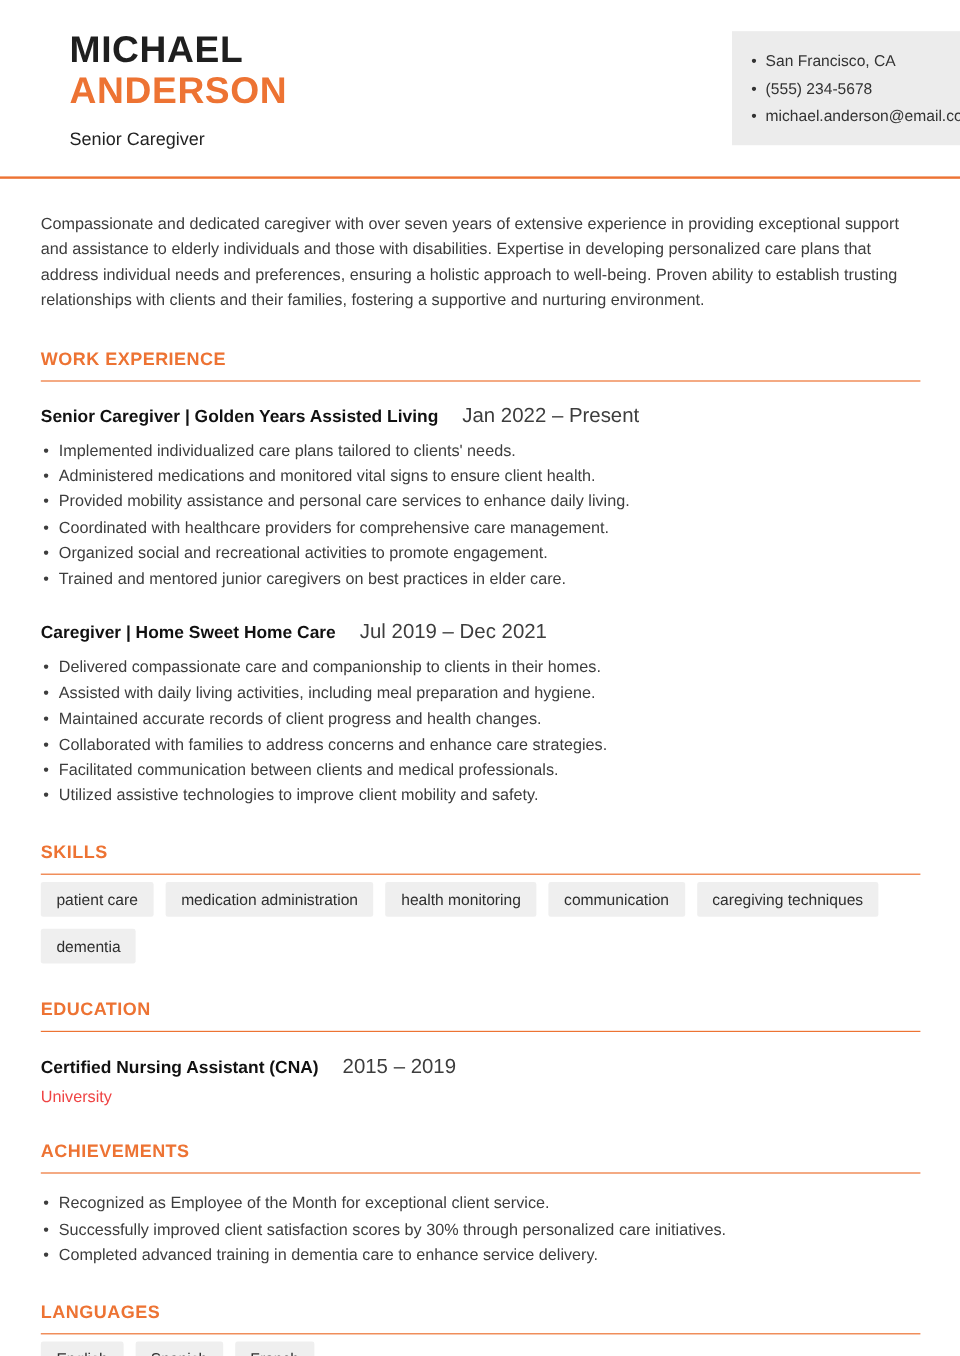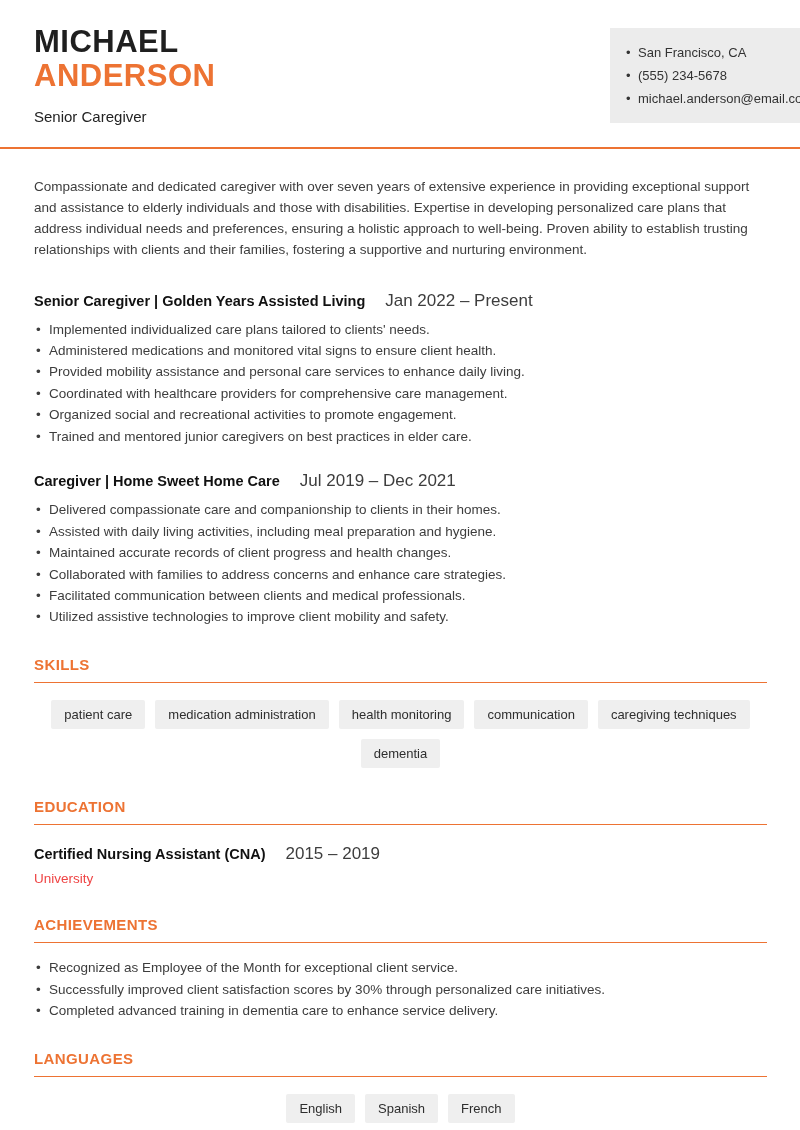--- a/index.html
+++ b/index.html
@@ -1,21 +1,21 @@
 <!DOCTYPE html>
 <html><head>
 <meta charset="utf-8">
 <style>
   * { margin:0; padding:0; box-sizing:border-box; }
   html,body { background:#ffffff; }
   body { font-family:"Liberation Sans", sans-serif; color:#3d3d3d; }
   .page { width:800px; min-height:1130px; background:#fff; margin:0 auto; overflow:hidden; }
 
   
-  .header { display:flex; justify-content:space-between; align-items:center; padding:26px 0 0 34px; }
+  .header { display:flex; justify-content:space-between; align-items:flex-start; padding:26px 0 0 34px;margin-left:24px; }
   .name { font-size:31px; font-weight:800; line-height:1.0; letter-spacing:0.5px; }
   .name .first { display:block; color:#1f1f1f; }
   .name .last  { display:block; color:#ED7333; margin-top:3px; }
   .job-title   { margin-top:17px; font-size:15px; color:#222; }
   .contact-box { background:#ECECEC; width:190px; padding:13px 16px; }
   .contact-list { list-style:none; }
   .contact-list li { font-size:13px; color:#333; padding:4px 0 4px 12px; position:relative; }
   .contact-list li::before { content:"•"; position:absolute; left:0; color:#333; }
   .header-rule { height:2px; background:#ED7333; margin-top:22px; }
 
@@ -33,21 +33,21 @@
   .entry-title { font-size:14.5px; font-weight:700; color:#111; }
   .entry-dates { font-size:17px; color:#3d3d3d; font-weight:400; white-space:nowrap; margin-left:20px; }
   .school { margin-top:7px; font-size:13.5px; color:#ef4444; }
 
   .bullets { list-style:none; margin-top:11px; }
   .bullets li { font-size:13.5px; color:#3d3d3d; line-height:1.25; padding-left:15px;
                 position:relative; margin-bottom:4.5px; }
   .bullets li::before { content:"•"; position:absolute; left:2px; color:#3d3d3d; }
   .bullets.standalone { margin-top:17px; }
 
-  .chips { display:flex; flex-wrap:wrap; gap:10px; margin-top:17px;justify-content:center; }
+  .chips { display:flex; flex-wrap:wrap; gap:10px; margin-top:6px; }
   .chip { background:#EFEFEF; color:#2e2e2e; font-size:13px; padding:7px 13px; border-radius:2px; }
 </style>
 </head>
 <body>
 
 <div class="page">
 
   <header class="header">
     <div class="header-left">
       <h1 class="name">
@@ -65,20 +65,21 @@
     </aside>
   </header>
 
   <div class="header-rule"></div>
 
   <main class="content">
 
     <p class="summary">Compassionate and dedicated caregiver with over seven years of extensive experience in providing exceptional support and assistance to elderly individuals and those with disabilities. Expertise in developing personalized care plans that address individual needs and preferences, ensuring a holistic approach to well-being. Proven ability to establish trusting relationships with clients and their families, fostering a supportive and nurturing environment.</p>
 
     <section class="section">
+      <h2 class="section-heading">WORK EXPERIENCE</h2>
 
       <article class="entry">
         <div class="entry-head">
           <h3 class="entry-title">Senior Caregiver | Golden Years Assisted Living</h3>
           <span class="entry-dates">Jan 2022 – Present</span>
         </div>
         <ul class="bullets">
           <li>Implemented individualized care plans tailored to clients' needs.</li>
           <li>Administered medications and monitored vital signs to ensure client health.</li>
           <li>Provided mobility assistance and personal care services to enhance daily living.</li>

